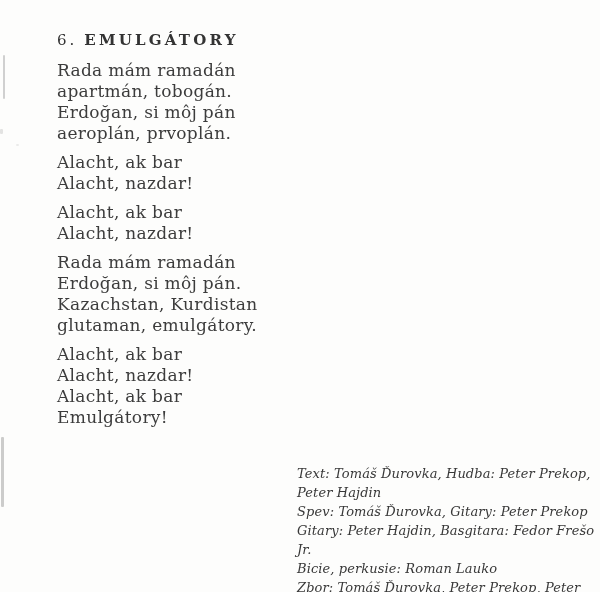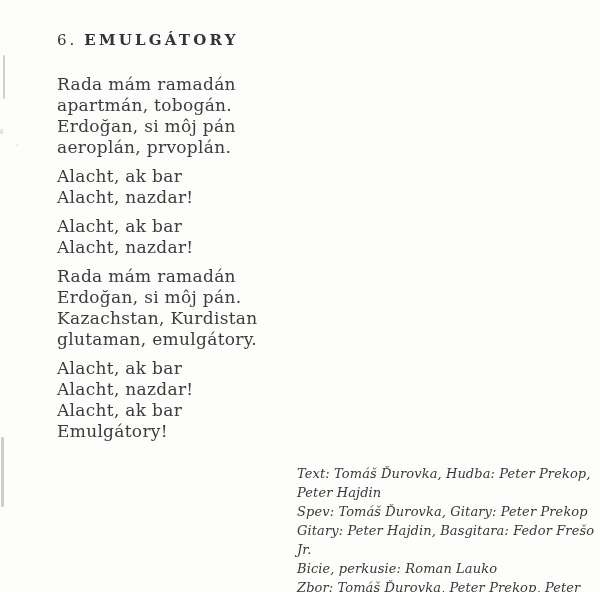--- a/index.html
+++ b/index.html
@@ -29,21 +29,21 @@
     letter-spacing: 3px;
     margin-right: 7px;
   }
   .song-title .name {
     font-weight: bold;
     letter-spacing: 3.2px;
   }
   .lyrics {
     position: absolute;
     left: 57px;
-    top: 74px;
+    top: 60px;
     font-size: 17px;
     line-height: 21px;
     letter-spacing: 0.3px;
     color: #3c3c3c;
   }
   .verse {
     margin: 0 0 8px 0;
     white-space: pre-line;
   }
   .credits {

